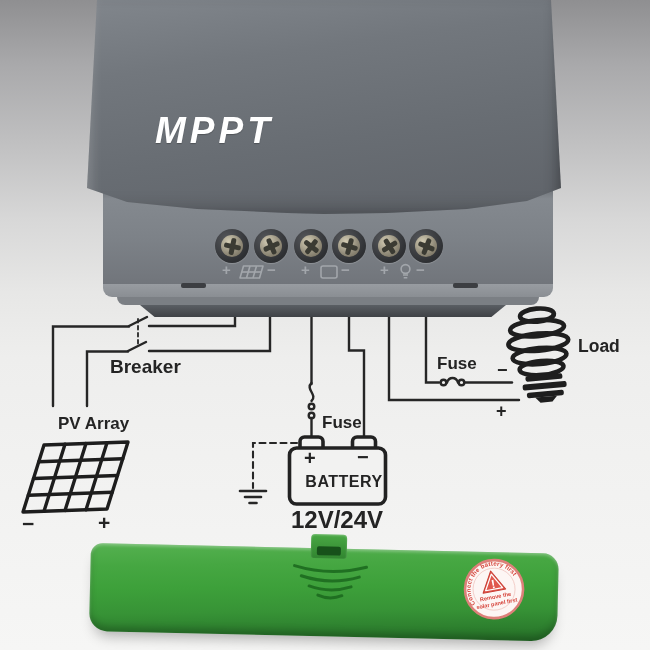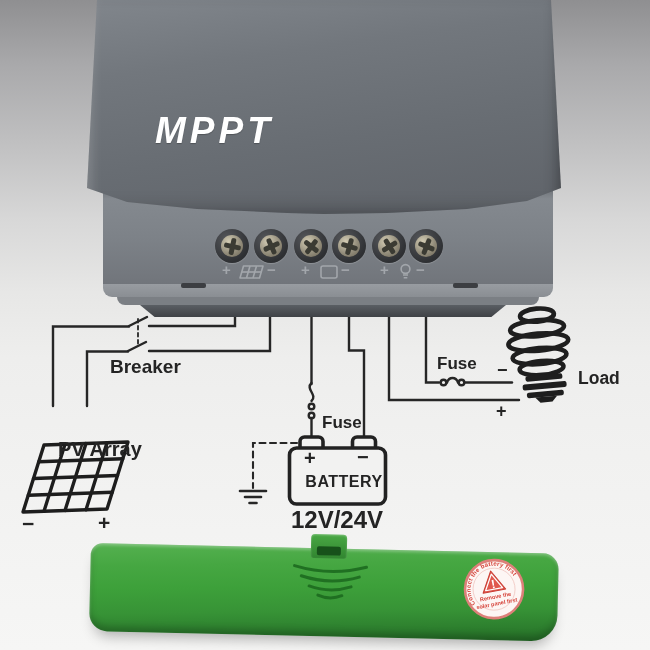--- a/index.html
+++ b/index.html
@@ -173,32 +173,32 @@
       </g>
       <rect x="321" y="266" width="16" height="12" rx="2"></rect>
       <g>
         <circle cx="405.5" cy="269" r="4.4"></circle>
         <path d="M403,275 h5 M403.7,277.8 h3.6"></path>
       </g>
     </g>
   </svg>
 
   <div class="abs dtext" style="left:110px;top:356px;font-size:19px;">Breaker</div>
-  <div class="abs dtext" style="left:58px;top:414px;font-size:20px;margin-top:24px;">PV Array</div>
+  <div class="abs dtext" style="left:58px;top:414px;font-size:17px;">PV Array</div>
   <div class="abs dtext" style="left:22px;top:512px;font-size:21px;">−</div>
   <div class="abs dtext" style="left:98px;top:511px;font-size:21px;">+</div>
   <div class="abs dtext" style="left:322px;top:413px;font-size:17px;">Fuse</div>
   <div class="abs dtext" style="left:304px;top:447px;font-size:20px;">+</div>
   <div class="abs dtext" style="left:357px;top:446px;font-size:20px;">−</div>
   <div class="abs dtext" style="left:296px;top:473px;width:96px;text-align:center;font-size:16px;letter-spacing:.5px;">BATTERY</div>
   <div class="abs dtext" style="left:289px;top:506px;width:96px;text-align:center;font-size:24px;">12V/24V</div>
   <div class="abs dtext" style="left:437px;top:354px;font-size:17px;">Fuse</div>
   <div class="abs dtext" style="left:497px;top:360px;font-size:18px;">−</div>
   <div class="abs dtext" style="left:496px;top:401px;font-size:18px;">+</div>
-  <div class="abs dtext" style="left:578px;top:336px;font-size:17.5px;margin-top:32px;">Load</div>
+  <div class="abs dtext" style="left:578px;top:336px;font-size:17.5px;">Load</div>
 
   <div class="abs cover">
     <div class="tab">
         <div class="hole"></div>
       </div>
     <svg style="position:absolute;left:198px;top:12px;" width="84" height="44" viewBox="0 0 84 44">
       <g stroke="#1d6b20" stroke-width="3" fill="none" stroke-linecap="round" opacity=".9">
         <path d="M6,6 Q42,16 78,6"></path>
         <path d="M13,16 Q42,25 71,16"></path>
         <path d="M21,26 Q42,33 63,26"></path>

